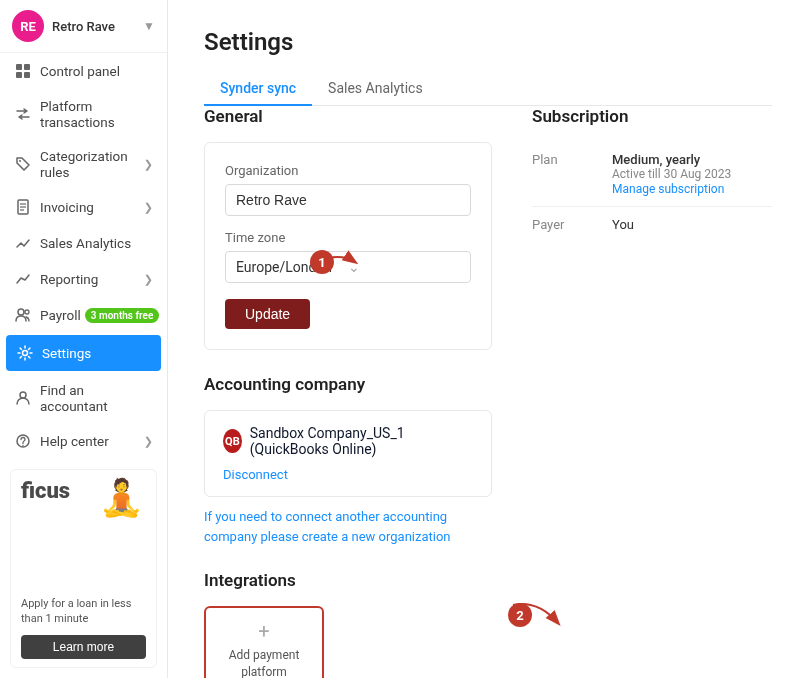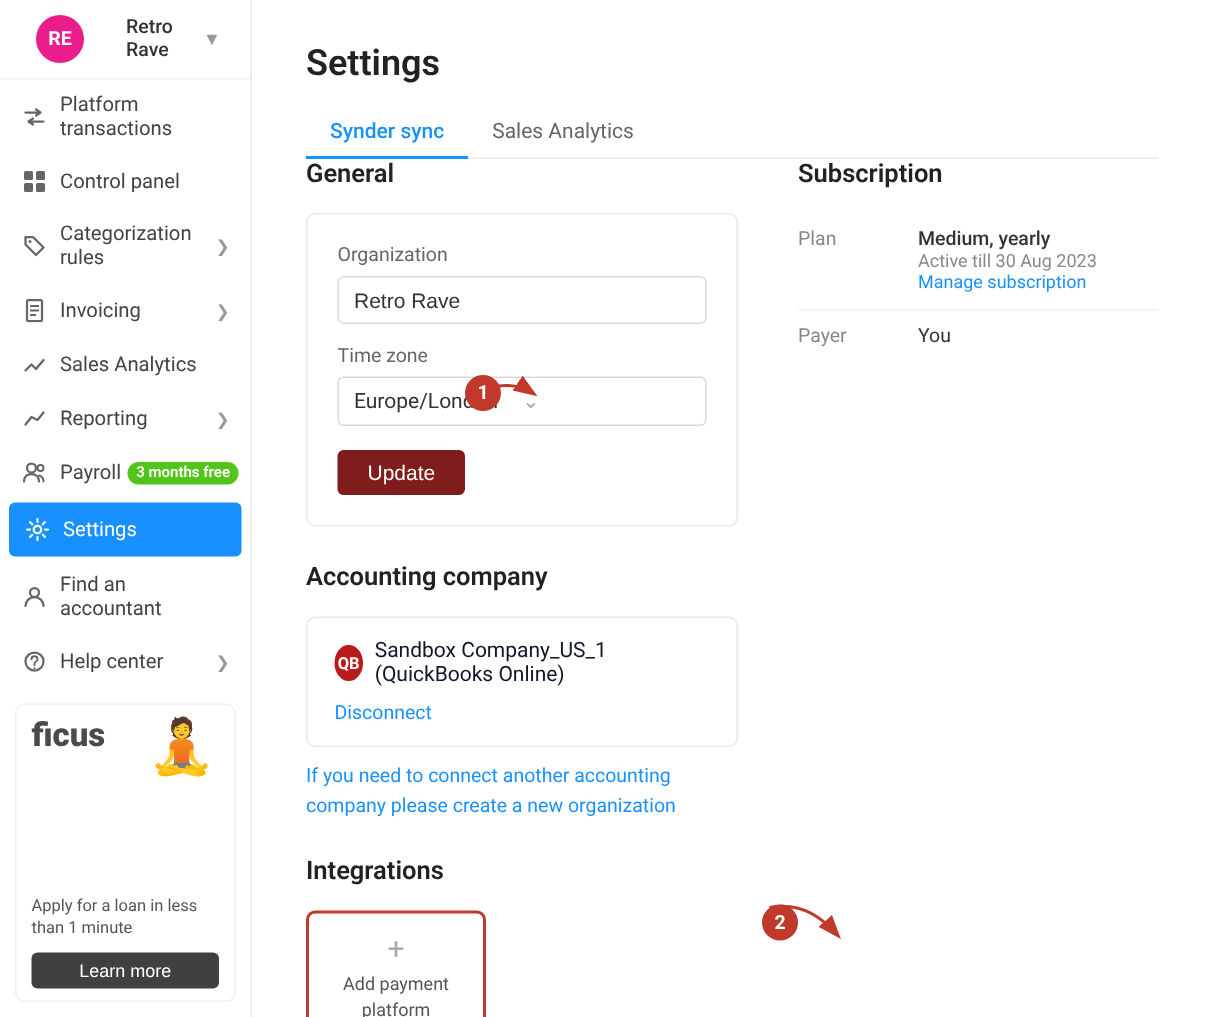--- a/index.html
+++ b/index.html
@@ -12,24 +12,23 @@
       background: #fff;
       border-right: 1px solid #e8e8e8;
       display: flex;
       flex-direction: column;
       height: 678px;
       overflow-y: auto;
     }
     .sidebar-header {
       display: flex;
       align-items: center;
-      padding: 10px 24px;
+      padding: 10px 12px;
       border-bottom: 1px solid #f0f0f0;
       cursor: pointer;
-      gap: 20px;
     }
     .avatar-circle {
       width: 32px; height: 32px;
       border-radius: 50%;
       background: #e91e8c;
       color: #fff;
       display: flex; align-items: center; justify-content: center;
       font-weight: 700; font-size: 13px;
       flex-shrink: 0;
     }
@@ -329,36 +328,36 @@
 <div class="sidebar">
   <div class="sidebar-header">
     <div class="avatar-circle">RE</div>
     <span class="sidebar-header-name">Retro Rave</span>
     <span class="chevron-icon">▼</span>
   </div>
 
   <div class="sidebar-item">
     <span class="icon">
       <svg width="16" height="16" viewBox="0 0 16 16" fill="none">
-          <path d="M2 5h10M9 3l3 2-3 2M14 11H4M7 9l-3 2 3 2" stroke="#666" stroke-width="1.5" stroke-linecap="round" stroke-linejoin="round"></path>
-        </svg>
-    </span>
-    <span class="label">Platform transactions</span>
-  </div>
-
-  <div class="sidebar-item">
-    <span class="icon">
-      <svg width="16" height="16" viewBox="0 0 16 16" fill="none">
           <rect x="1" y="1" width="6" height="6" rx="1" fill="#666"></rect>
           <rect x="9" y="1" width="6" height="6" rx="1" fill="#666"></rect>
           <rect x="1" y="9" width="6" height="6" rx="1" fill="#666"></rect>
           <rect x="9" y="9" width="6" height="6" rx="1" fill="#666"></rect>
         </svg>
     </span>
     <span class="label">Control panel</span>
+  </div>
+
+  <div class="sidebar-item">
+    <span class="icon">
+      <svg width="16" height="16" viewBox="0 0 16 16" fill="none">
+          <path d="M2 5h10M9 3l3 2-3 2M14 11H4M7 9l-3 2 3 2" stroke="#666" stroke-width="1.5" stroke-linecap="round" stroke-linejoin="round"></path>
+        </svg>
+    </span>
+    <span class="label">Platform transactions</span>
   </div>
 
   <div class="sidebar-item">
     <span class="icon">
       <svg width="16" height="16" viewBox="0 0 16 16" fill="none">
           <path d="M2 2h5l7 7-5 5-7-7V2z" stroke="#666" stroke-width="1.5" stroke-linejoin="round"></path>
           <circle cx="5" cy="5" r="1" fill="#666"></circle>
         </svg>
     </span>
     <span class="label">Categorization rules</span>

